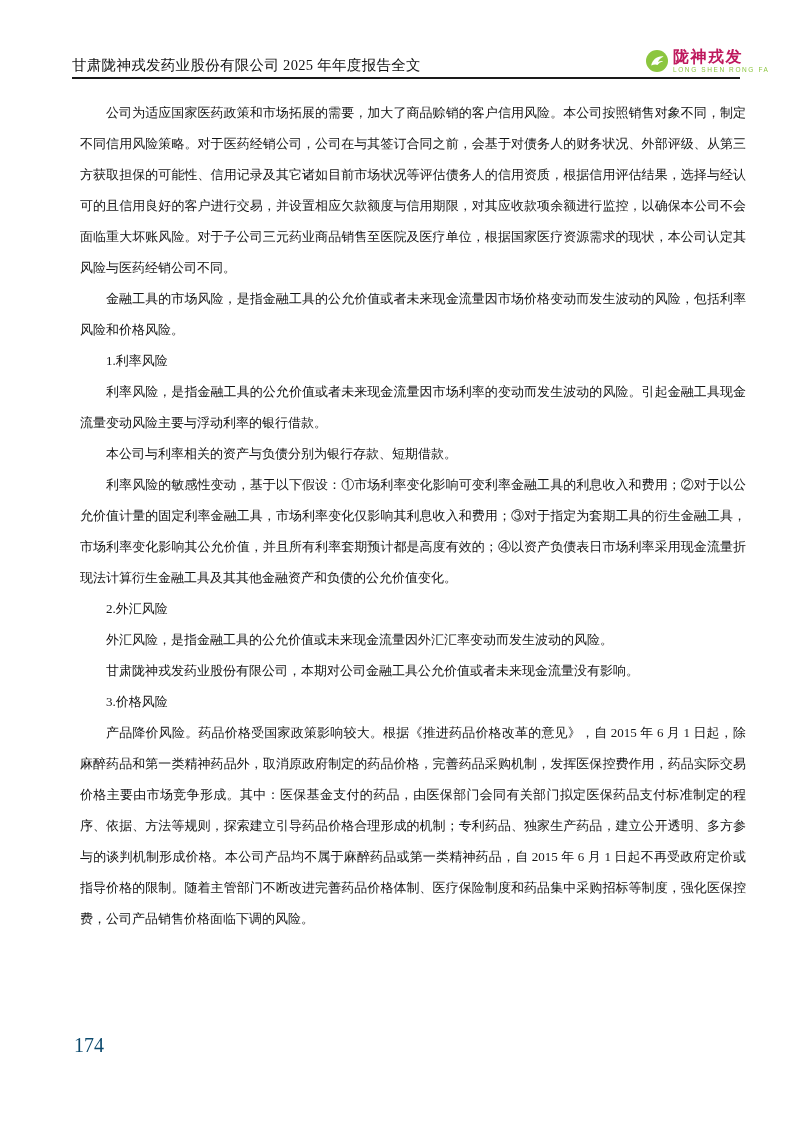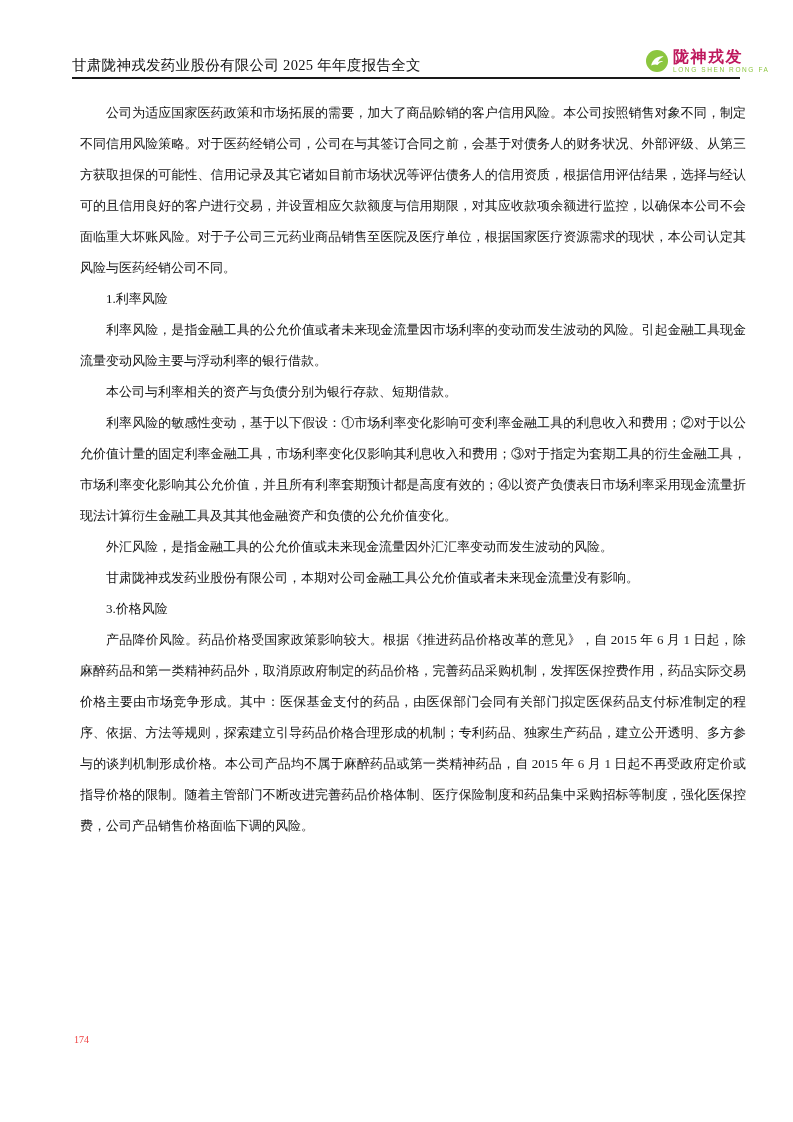--- a/index.html
+++ b/index.html
@@ -40,21 +40,21 @@
   .body-text {
     position: absolute; left: 80px; top: 97px; width: 666px;
     font-size: 13px; line-height: 31px;
     text-align: justify; text-justify: inter-ideograph;
   }
   .para { text-indent: 2em; margin: 0; }
   .heading { font-weight: bold; }
 
   .page-number {
     position: absolute; left: 74px; top: 1034px;
-    font-size: 10px; color: #ef4444;
+    font-size: 20px; color: #0c4a6e;
   }
 </style>
 </head>
 <body>
 
 <div class="page">
 
   <div class="header-title">甘肃陇神戎发药业股份有限公司 2025 年年度报告全文</div>
 
   <div class="logo">
@@ -67,24 +67,26 @@
     <span class="logo-text">
       <span class="logo-cn" style="color:#be185d">陇神戎发</span>
       <span class="logo-en" style="color:#8CC63F">LONG SHEN RONG FA</span>
     </span>
   </div>
 
   <div class="rule"></div>
 
   <div class="body-text">
     <p class="para">公司为适应国家医药政策和市场拓展的需要，加大了商品赊销的客户信用风险。本公司按照销售对象不同，制定不同信用风险策略。对于医药经销公司，公司在与其签订合同之前，会基于对债务人的财务状况、外部评级、从第三方获取担保的可能性、信用记录及其它诸如目前市场状况等评估债务人的信用资质，根据信用评估结果，选择与经认可的且信用良好的客户进行交易，并设置相应欠款额度与信用期限，对其应收款项余额进行监控，以确保本公司不会面临重大坏账风险。对于子公司三元药业商品销售至医院及医疗单位，根据国家医疗资源需求的现状，本公司认定其风险与医药经销公司不同。</p>
+    <p class="para">金融工具的市场风险，是指金融工具的公允价值或者未来现金流量因市场价格变动而发生波动的风险，包括利率风险和价格风险。</p>
     <p class="para">1.利率风险</p>
     <p class="para">利率风险，是指金融工具的公允价值或者未来现金流量因市场利率的变动而发生波动的风险。引起金融工具现金流量变动风险主要与浮动利率的银行借款。</p>
     <p class="para">本公司与利率相关的资产与负债分别为银行存款、短期借款。</p>
     <p class="para">利率风险的敏感性变动，基于以下假设：①市场利率变化影响可变利率金融工具的利息收入和费用；②对于以公允价值计量的固定利率金融工具，市场利率变化仅影响其利息收入和费用；③对于指定为套期工具的衍生金融工具，市场利率变化影响其公允价值，并且所有利率套期预计都是高度有效的；④以资产负债表日市场利率采用现金流量折现法计算衍生金融工具及其其他金融资产和负债的公允价值变化。</p>
+    <p class="para">2.外汇风险</p>
     <p class="para">外汇风险，是指金融工具的公允价值或未来现金流量因外汇汇率变动而发生波动的风险。</p>
     <p class="para">甘肃陇神戎发药业股份有限公司，本期对公司金融工具公允价值或者未来现金流量没有影响。</p>
     <p class="para">3.价格风险</p>
     <p class="para">产品降价风险。药品价格受国家政策影响较大。根据《推进药品价格改革的意见》，自 2015 年 6 月 1 日起，除麻醉药品和第一类精神药品外，取消原政府制定的药品价格，完善药品采购机制，发挥医保控费作用，药品实际交易价格主要由市场竞争形成。其中：医保基金支付的药品，由医保部门会同有关部门拟定医保药品支付标准制定的程序、依据、方法等规则，探索建立引导药品价格合理形成的机制；专利药品、独家生产药品，建立公开透明、多方参与的谈判机制形成价格。本公司产品均不属于麻醉药品或第一类精神药品，自 2015 年 6 月 1 日起不再受政府定价或指导价格的限制。随着主管部门不断改进完善药品价格体制、医疗保险制度和药品集中采购招标等制度，强化医保控费，公司产品销售价格面临下调的风险。</p>
   </div>
 
   <div class="page-number">174</div>
 
 </div>
 

